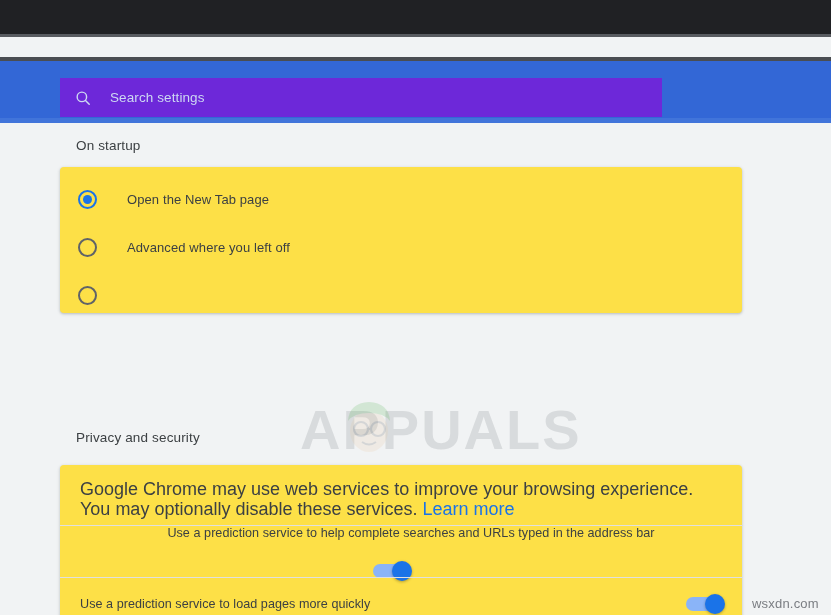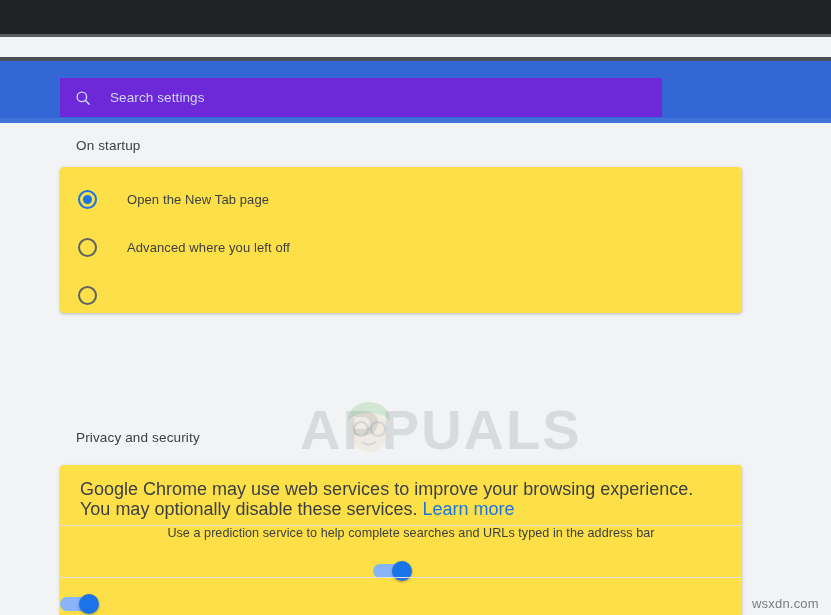--- a/index.html
+++ b/index.html
@@ -337,18 +337,19 @@
       <span>Google Chrome may use web services to improve your browsing experience. You may optionally disable these services.</span>
       <a id="privacy-learn-more">Learn more</a>
     </div>
 
     <div class="toggle-row" id="toggle-row-0">
       <span class="toggle-label">Use a prediction service to help complete searches and URLs typed in the address bar</span>
       <span class="toggle-switch"></span>
     </div>
 
     <div class="toggle-row" id="toggle-row-1">
+      <span class="toggle-label">Use a prediction service to load pages more quickly</span>
       <span class="toggle-switch"></span>
     </div>
   </div>
 </div>
 
 <div id="site-watermark">wsxdn.com</div>
 
 </body></html>

